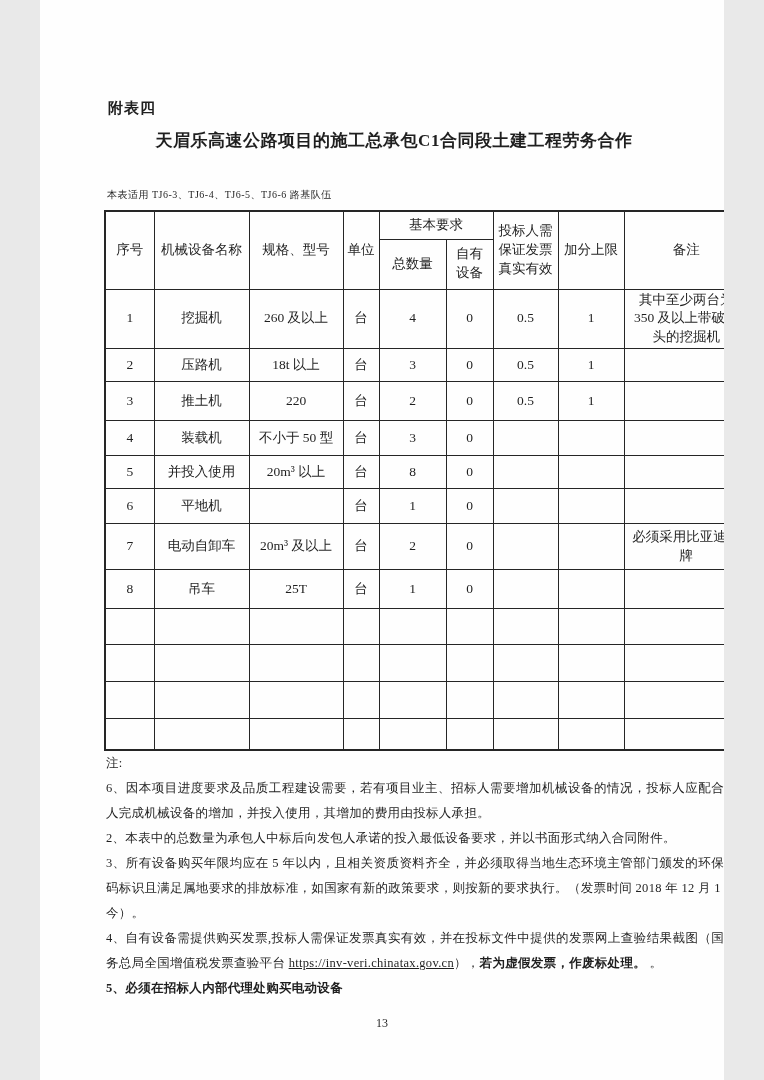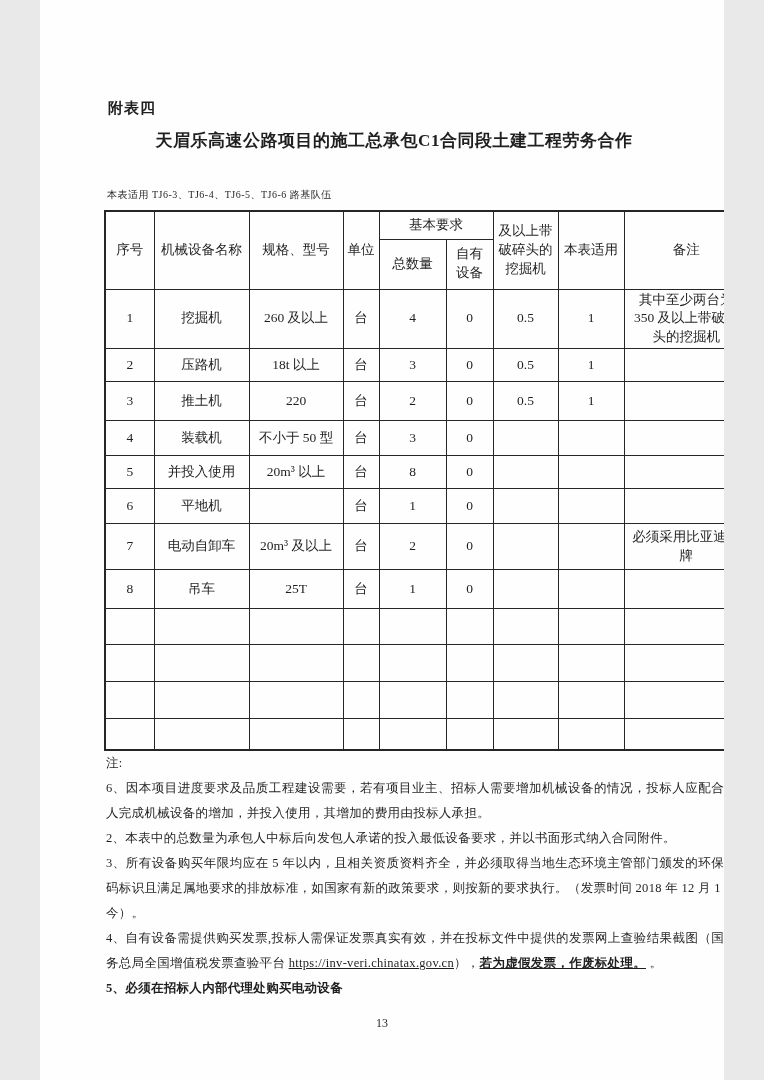--- a/index.html
+++ b/index.html
@@ -49,21 +49,21 @@
   td.col-remark { text-align:left; padding:2px 7px; font-size:13px; line-height:1.45; }
   td.col-spec { padding:1px 2px; }
   .notes {
     position:absolute; left:66px; top:751px; width:644px;
     font-size:12.5px; line-height:25px; text-align:justify;
     letter-spacing:0.3px;
   }
   .notes p { margin:0; }
   .note-bold { font-weight:bold; }
   .url-link { text-decoration:underline; }
-  .warn-bold { font-weight:bold; text-decoration:underline; }
+  .warn-bold { font-weight:bold; }
   .page-number {
     position:absolute; left:0; top:1016px; width:100%;
     text-align:center; font-size:12px;
   }
 </style>
 </head>
 <body>
 
 <div class="page">
 
@@ -83,22 +83,22 @@
         <col style="width:66px">
         <col style="width:125px">
     </colgroup>
     <thead>
       <tr class="h1">
         <th rowspan="2">序号</th>
         <th rowspan="2">机械设备名称</th>
         <th rowspan="2">规格、型号</th>
         <th rowspan="2" class="th-narrow">单位</th>
         <th colspan="2">基本要求</th>
-        <th rowspan="2" class="th-narrow">及以上带破碎头的挖掘机</th>
-        <th rowspan="2" class="th-narrow">本表适用</th>
+        <th rowspan="2" class="th-narrow">投标人需保证发票真实有效</th>
+        <th rowspan="2" class="th-narrow">加分上限</th>
         <th rowspan="2">备注</th>
       </tr>
       <tr class="h2">
         <th>总数量</th>
         <th>自有设备</th>
       </tr>
     </thead>
     <tbody>
         <tr style="height: 57px;">
           <td class="col-seq">1</td>

